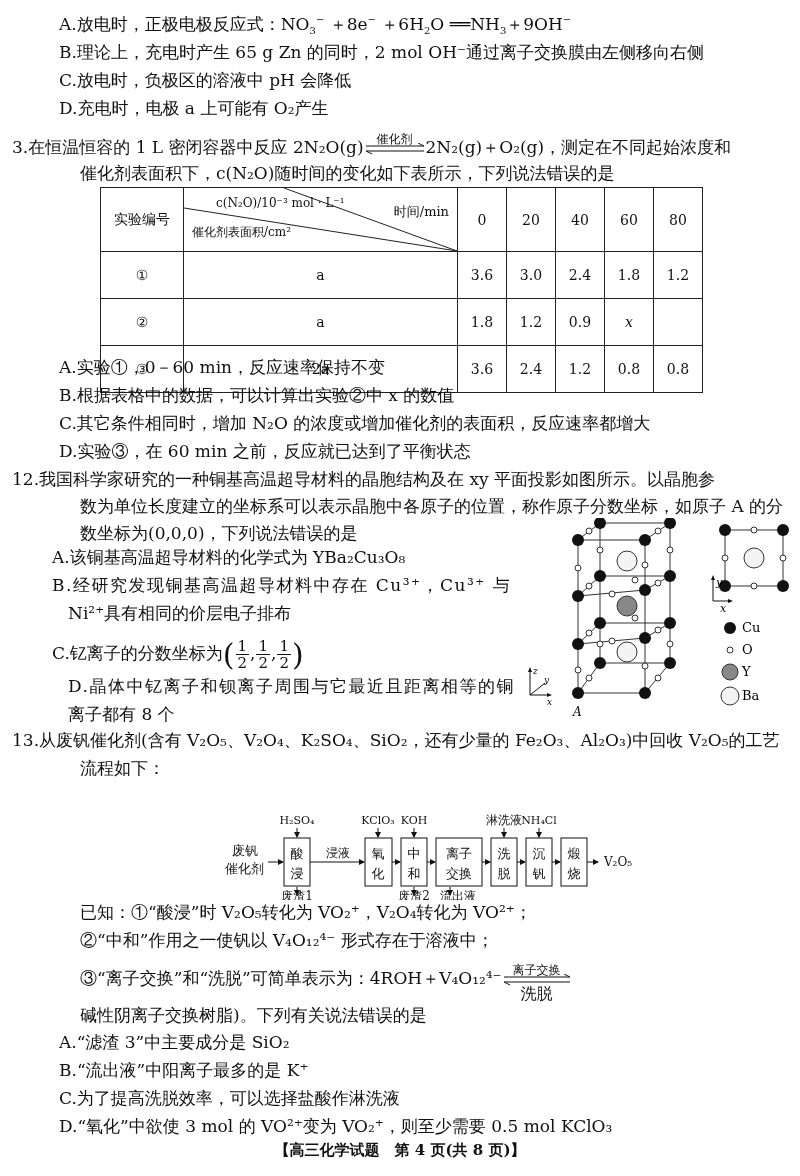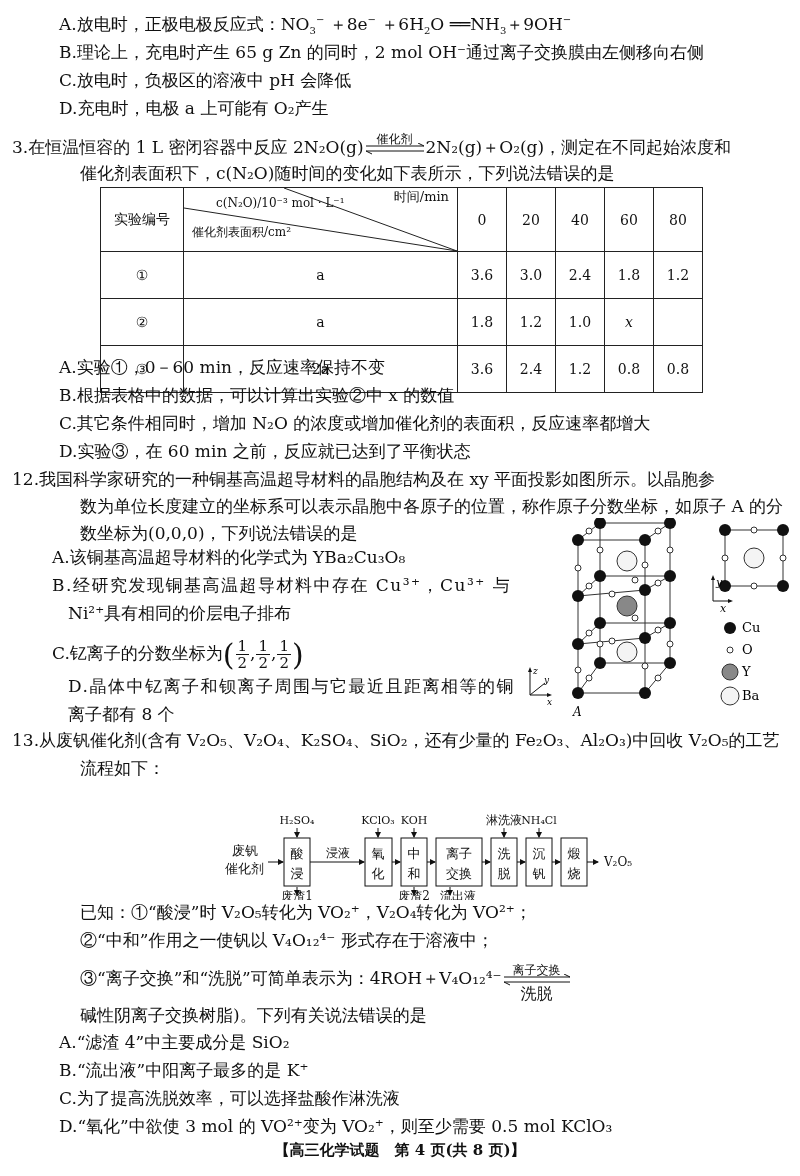--- a/index.html
+++ b/index.html
@@ -17,21 +17,21 @@
   .arrow-eq { display:inline-block; position:relative; width:62px; height:20px; vertical-align:middle; }
   .arrow-eq .top { position:absolute; top:-12px; left:0; width:100%; text-align:center; font-size:12px; }
   .arrow-eq .bot { position:absolute; bottom:-16px; left:0; width:100%; text-align:center; font-size:16px; }
   .arrow-eq svg { position:absolute; left:0; top:4px; }
   table.data { position:absolute; left:100px; top:187px; border-collapse:collapse; font-size:14px; }
   table.data td { border:1.5px solid #222; text-align:center; height:46px; padding:0; }
   table.data .hdr td { height:63px; }
   .diag { position:relative; width:273px; height:63px; }
   .diag svg { position:absolute; left:0; top:0; }
   .diag .t1 { position:absolute; left:32px; top:8px; font-size:12px; }
-  .diag .t2 { position:absolute; right:8px; top:0; font-size:13px;padding-left:8px; }
+  .diag .t2 { position:absolute; right:8px; top:15px; font-size:13px;padding-left:8px; }
   .diag .t3 { position:absolute; left:8px; top:36px; font-size:12px; }
   .footer { position:absolute; top:1141px; left:0; width:800px; text-align:center; font-size:15px; font-weight:bold; }
   .flow { position:absolute; left:220px; top:800px; }
   .crystal { position:absolute; left:570px; top:518px; }
   .legend-text { font-size:13px; }
 </style>
 </head>
 <body>
 
 <div class="line opt" style="top:12px"><span>A.</span><span>放电时，正极电极反应式：NO</span><sub>3</sub><sup>−</sup><span> ＋8e</span><sup>−</sup><span> ＋6H</span><sub>2</sub><span>O ══NH</span><sub>3</sub><span>＋9OH</span><sup>−</sup></div>
@@ -75,21 +75,21 @@
     <td>3.0</td>
     <td>2.4</td>
     <td>1.8</td>
     <td>1.2</td>
   </tr>
   <tr>
     <td>②</td>
     <td>a</td>
     <td>1.8</td>
     <td>1.2</td>
-    <td>1.0</td>
+    <td>0.9</td>
     <td style="font-style:italic">x</td>
     <td></td>
   </tr>
   <tr>
     <td>③</td>
     <td>2a</td>
     <td>3.6</td>
     <td>2.4</td>
     <td>1.2</td>
     <td>0.8</td>
@@ -304,18 +304,18 @@
 <div class="line cont" style="top:900px; left:36px">已知：①“酸浸”时 V₂O₅转化为 VO₂⁺，V₂O₄转化为 VO²⁺；</div>
 <div class="line cont" style="top:928px; left:36px">②“中和”作用之一使钒以 V₄O₁₂⁴⁻ 形式存在于溶液中；</div>
 <div class="line cont" style="top:966px; left:36px"><span>③“离子交换”和“洗脱”可简单表示为：4ROH＋V₄O₁₂⁴⁻</span><span class="arrow-eq" style="width:70px"><span class="top">离子交换</span><svg width="70" height="12">
         <line x1="2" y1="3" x2="68" y2="3" stroke="#111"></line>
         <polyline points="62,0 68,3" stroke="#111" fill="none"></polyline>
         <line x1="2" y1="8" x2="68" y2="8" stroke="#111"></line>
         <polyline points="2,8 8,11" stroke="#111" fill="none"></polyline>
       </svg><span class="bot">洗脱</span></span></div>
 <div class="line cont" style="top:1003px; left:36px">碱性阴离子交换树脂)。下列有关说法错误的是</div>
 
-<div class="line opt" style="top:1030px">A.“滤渣 4”中主要成分是 SiO₂</div>
+<div class="line opt" style="top:1030px">A.“滤渣 3”中主要成分是 SiO₂</div>
 <div class="line opt" style="top:1058px">B.“流出液”中阳离子最多的是 K⁺</div>
 <div class="line opt" style="top:1086px">C.为了提高洗脱效率，可以选择盐酸作淋洗液</div>
 <div class="line opt" style="top:1114px">D.“氧化”中欲使 3 mol 的 VO²⁺变为 VO₂⁺，则至少需要 0.5 mol KClO₃</div>
 
 <div class="footer">【高三化学试题　第 4 页(共 8 页)】</div>
 
 </body></html>

